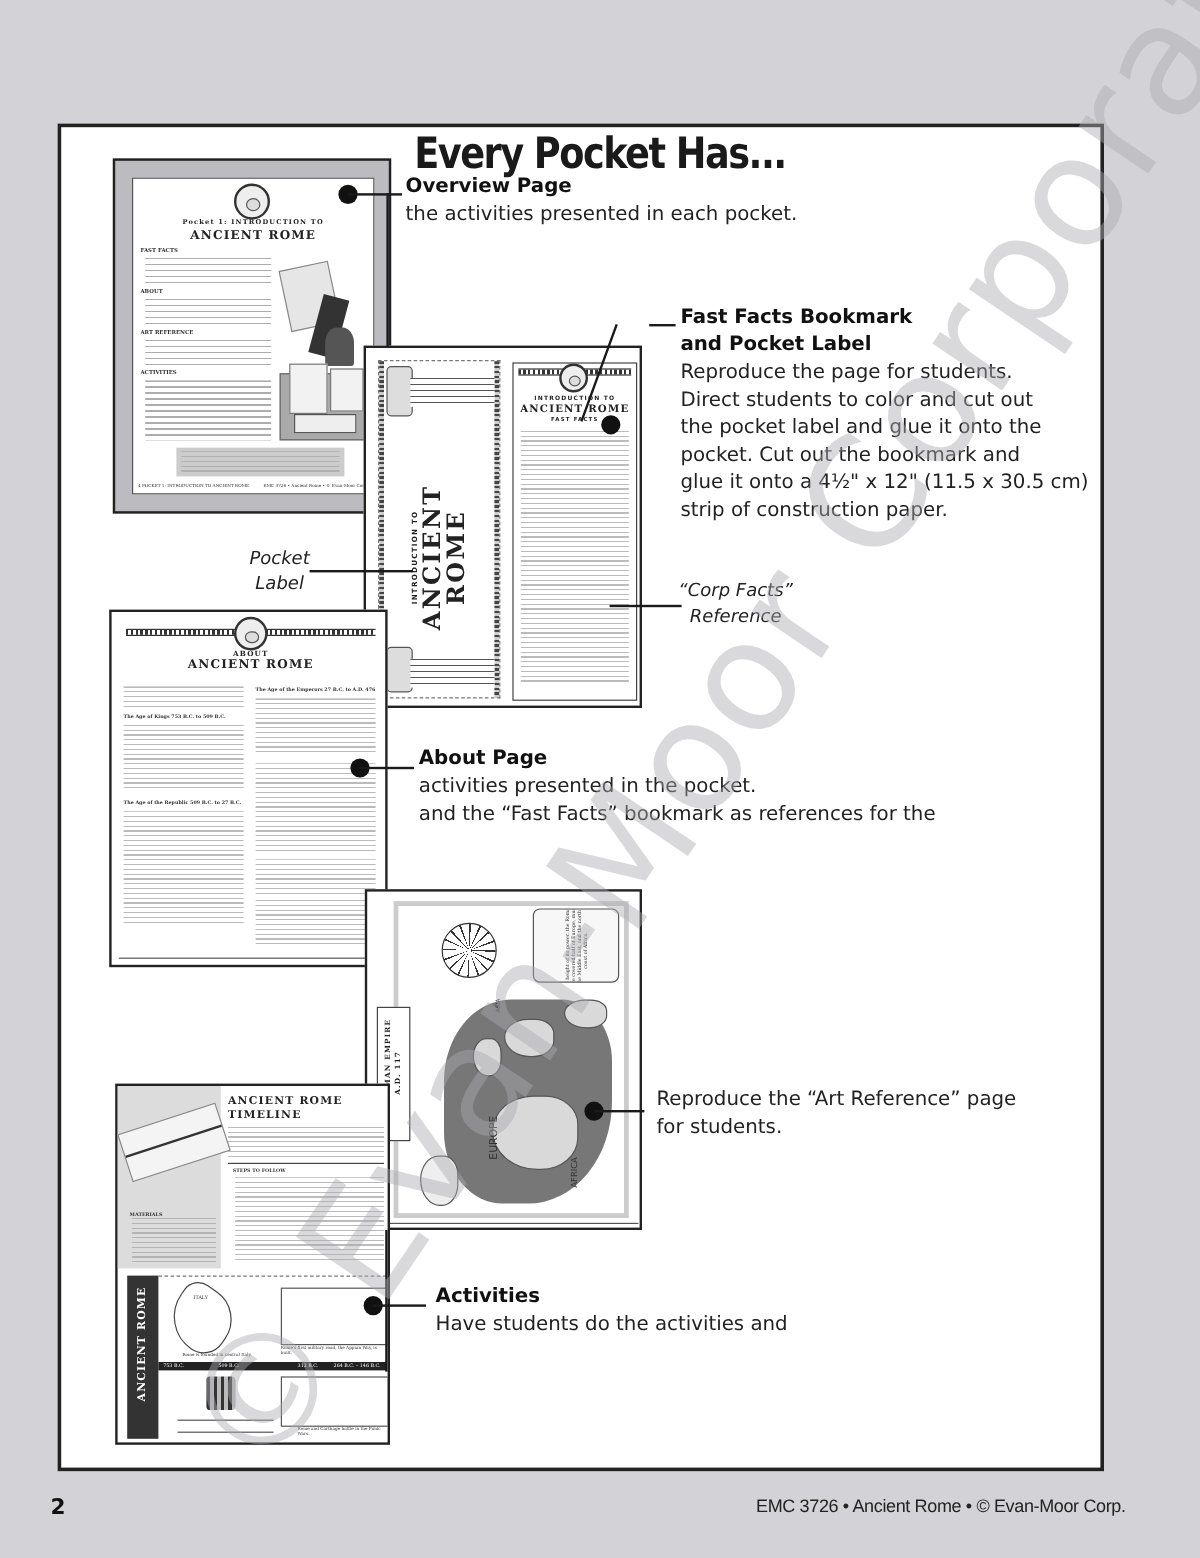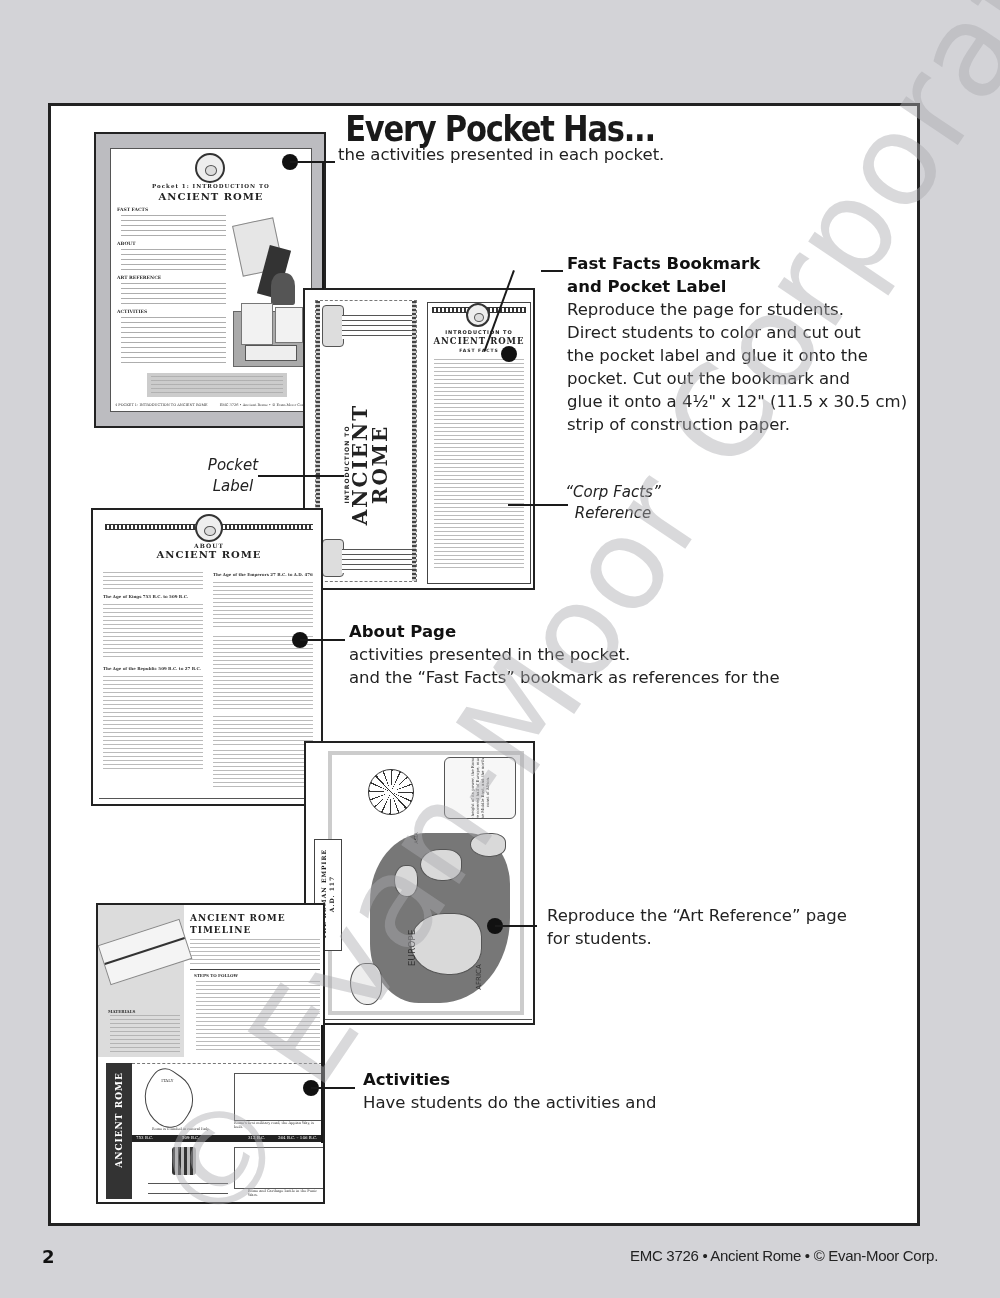--- a/index.html
+++ b/index.html
@@ -212,20 +212,21 @@
 <div class="line" style="left:300px;top:639px;width:45px;height:2px;"></div>
 
 <div class="dot" style="left:487px;top:918px;"></div>
 <div class="line" style="left:495px;top:925px;width:42px;height:2px;"></div>
 
 <div class="dot" style="left:303px;top:1080px;"></div>
 <div class="line" style="left:311px;top:1087px;width:44px;height:2px;"></div>
 <div class="line" style="left:321px;top:1025px;width:2px;height:118px;"></div>
 
 <div class="callout" style="left:338px;top:143px;">
+  <div class="head">Overview Page</div>
   <div>the activities presented in each pocket.</div>
 </div>
 
 <div class="callout" style="left:567px;top:252px;">
   <div class="head">Fast Facts Bookmark</div>
   <div class="head">and Pocket Label</div>
   <div>Reproduce the page for students.</div>
   <div>Direct students to color and cut out</div>
   <div>the pocket label and glue it onto the</div>
   <div>pocket. Cut out the bookmark and</div>

